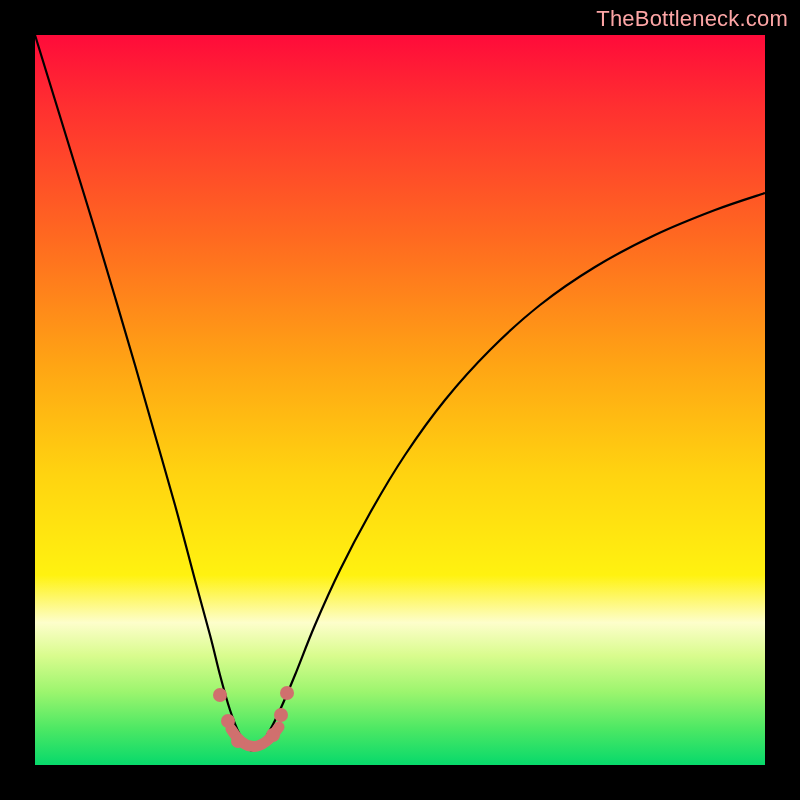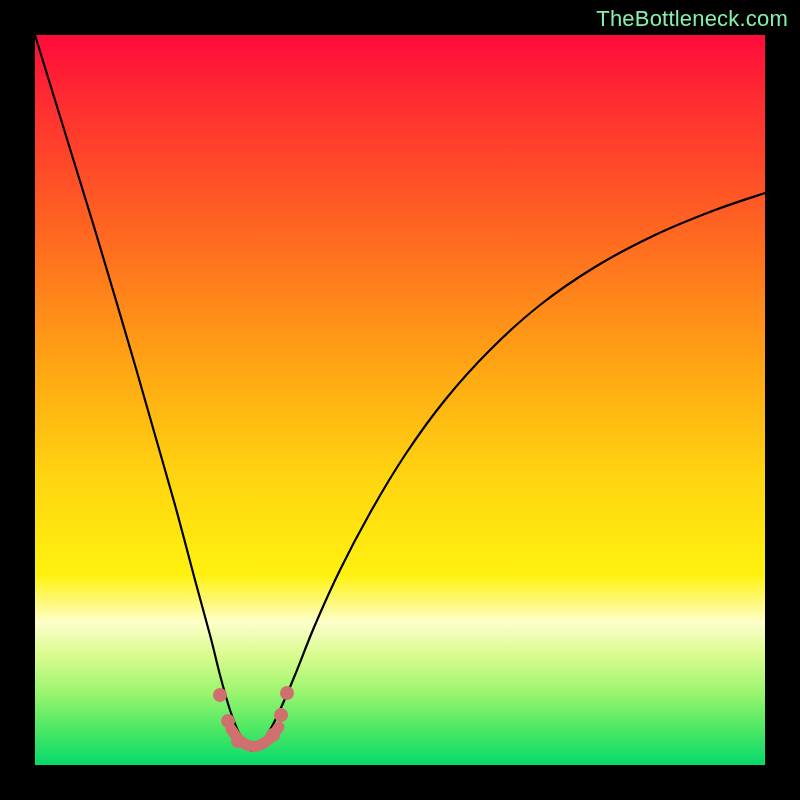--- a/index.html
+++ b/index.html
@@ -28,21 +28,21 @@
       #d9fc8e 85%,
       #9cf56e 90%,
       #4de864 95%,
       #07d96b 100%
     );
   }
   .watermark {
     position: absolute;
     top: 6px;
     right: 12px;
-    color: #86efac;
+    color: #fca5a5;
     font-size: 22px;
     font-weight: 500;
     letter-spacing: 0.2px;
     z-index: 5;
   }
   svg.curve {
     position: absolute;
     left: 0;
     top: 0;
     width: 730px;

